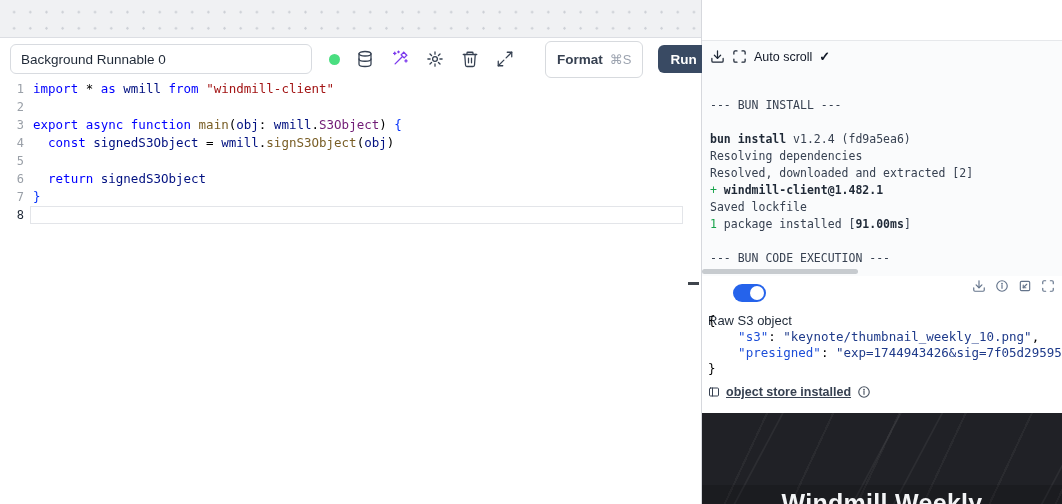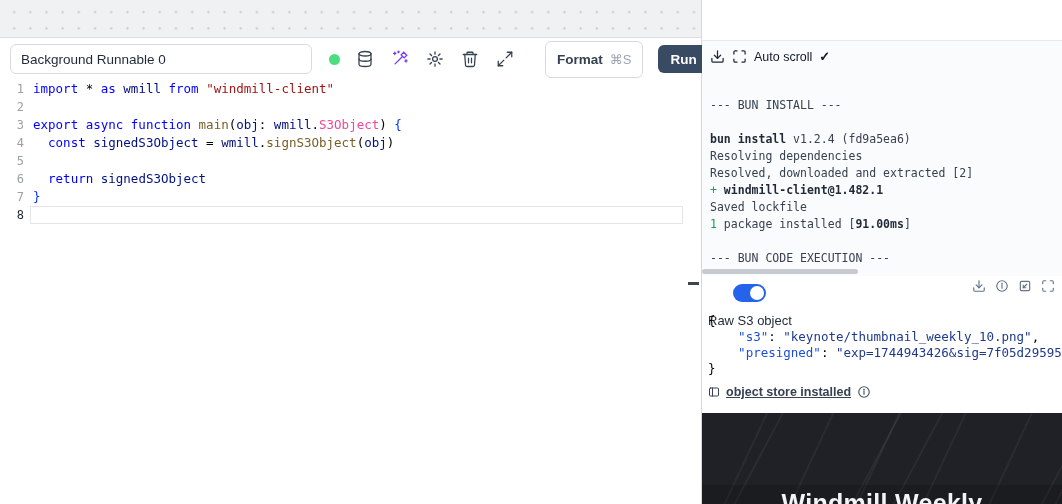--- a/index.html
+++ b/index.html
@@ -53,21 +53,21 @@
   .gutter { position:absolute; left:0; top:0; width:24px; text-align:right;
     color:#9aa0a8; line-height:18px; font-size:12px; }
   .gutter .gline { height:18px; }
   .gutter .gline.active { color:#1f2937; }
   .code-area { position:absolute; left:33px; top:0; right:16px; line-height:18px; white-space:pre; }
   .tline { height:18px; }
   .tok-kw   { color:#0000ff; }
   .tok-str  { color:#a31515; }
   .tok-fn   { color:#795E26; }
   .tok-var  { color:#001080; }
-  .tok-type { color:#ec4899;text-align:right; }
+  .tok-type { color:#701a75;text-align:right; }
   .tok-pun  { color:#000000; }
   .tok-brace{ color:#0431fa; }
   .current-line { position:absolute; left:30px; top:126px; width:653px; height:18px;
     border:1px solid #e3e5e9; background:#fff; }
   .overview-dash { position:absolute; left:688px; top:282px; width:11px; height:3px; background:#3f454d; }
 
   
   .log-section {
     position:absolute; left:702px; top:40px; width:360px; height:236px;
     background:#fafbfc; border-top:1px solid #e6e8eb;

